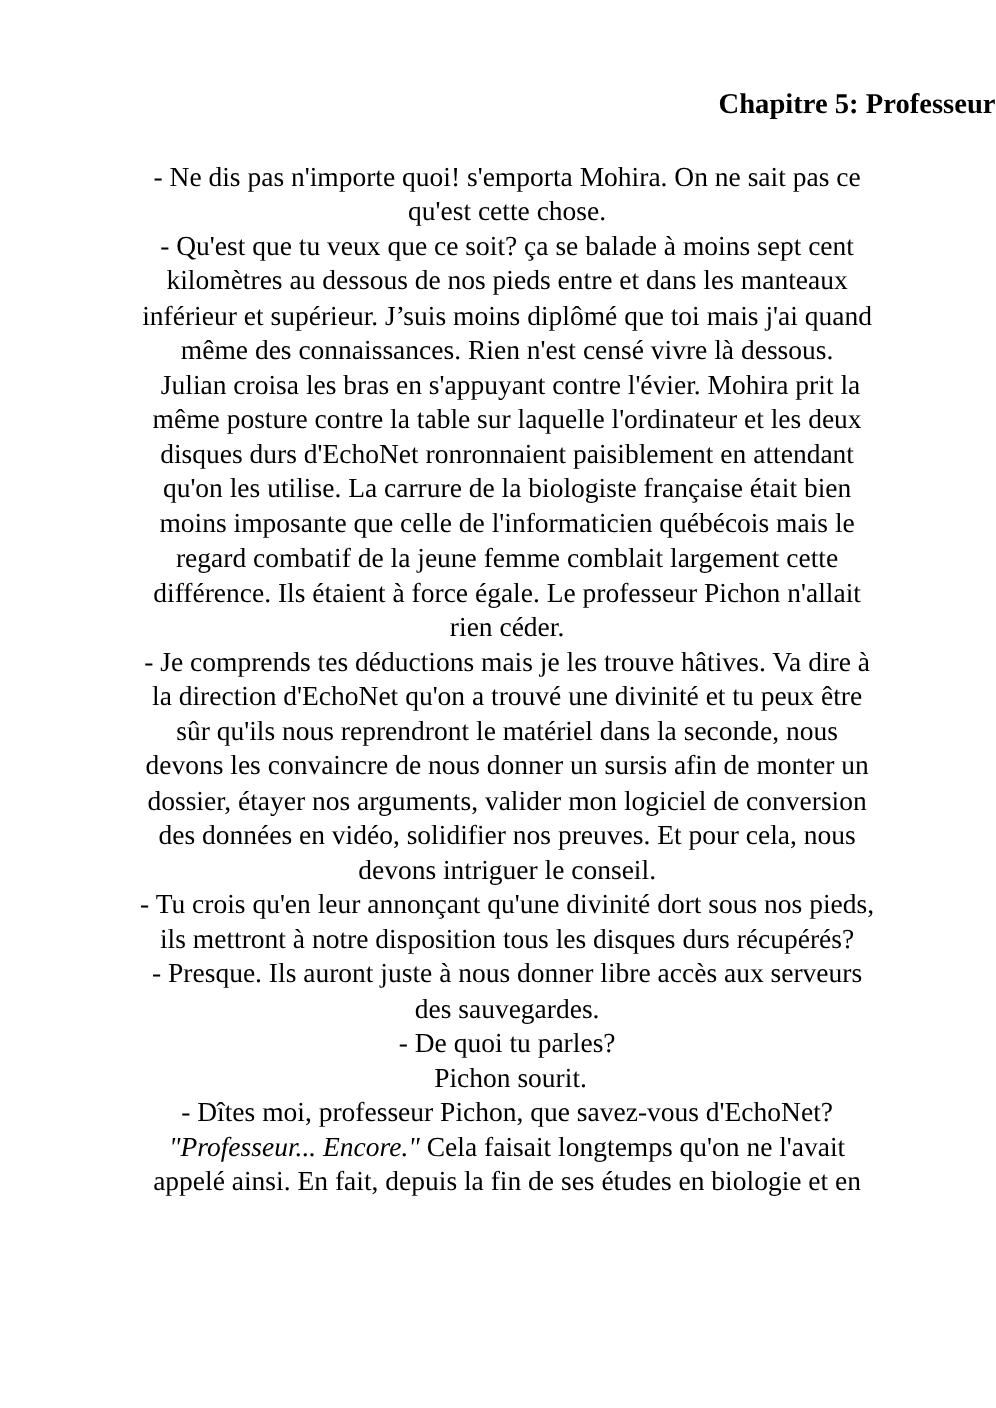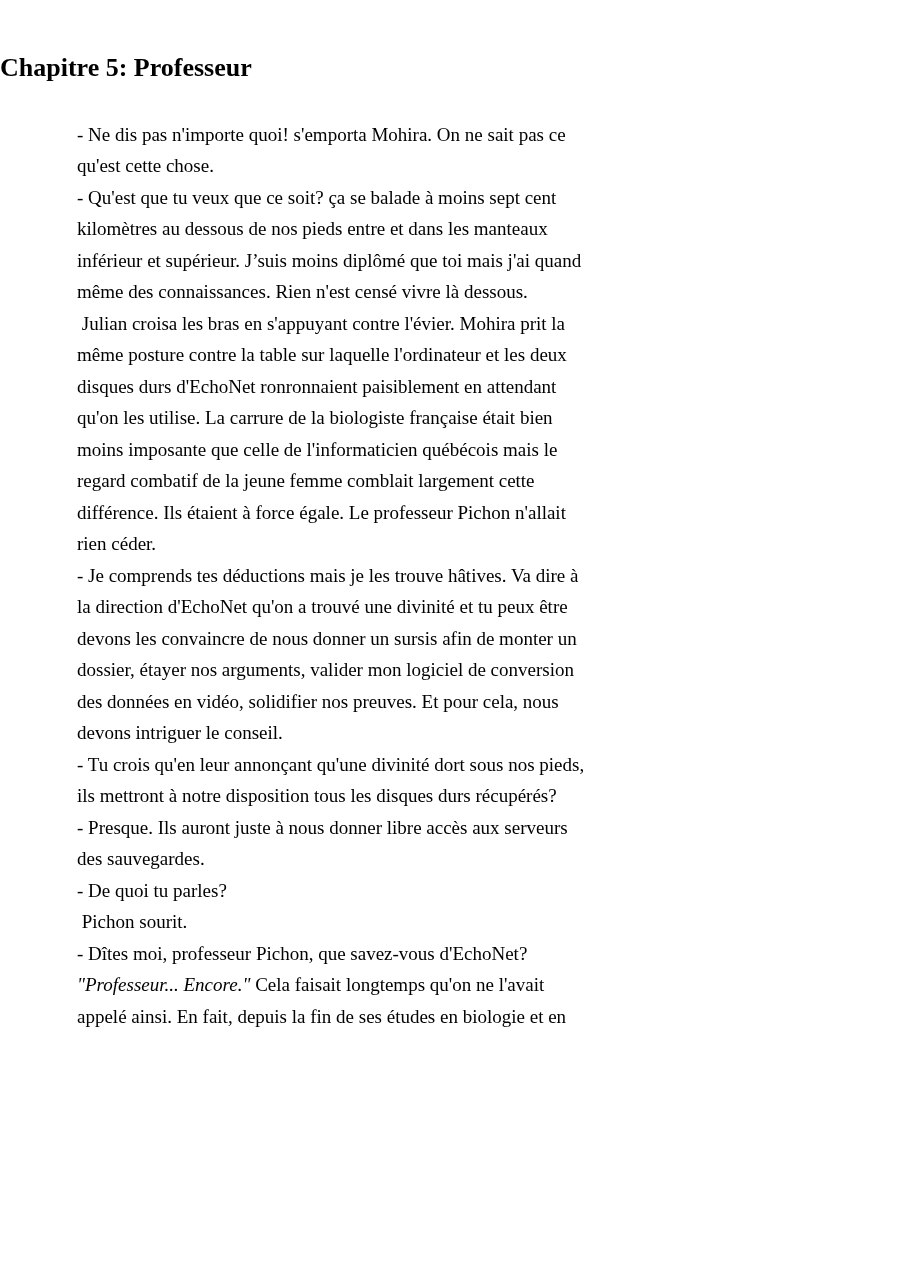--- a/index.html
+++ b/index.html
@@ -16,32 +16,33 @@
   }
   .page {
     position: relative;
     width: 905px;
     height: 1280px;
     background: #ffffff;
     overflow: hidden;
   }
   .chapter-title {
     margin: 0;
-    padding-top: 52px;
-    text-align: left;
+    padding-top: 79px;
+    text-align: right;
     font-size: 26px;
     font-weight: bold;
     line-height: 31.5px;
   }
   .text-body {
     margin-top: 35px;
     padding-left: 77px;
     padding-right: 60px;
-    font-size: 19px;
+    font-size: 25px;
     line-height: 31.5px;
+    text-align: center;
   }
   .text-line {
     white-space: pre; 
   }
   .italic {
     font-style: italic;
   }
 </style>
 </head>
 <body>
@@ -58,20 +59,21 @@
       <div class="text-line"><span class=""> Julian croisa les bras en s'appuyant contre l'évier. Mohira prit la</span></div>
       <div class="text-line"><span class="">même posture contre la table sur laquelle l'ordinateur et les deux</span></div>
       <div class="text-line"><span class="">disques durs d'EchoNet ronronnaient paisiblement en attendant</span></div>
       <div class="text-line"><span class="">qu'on les utilise. La carrure de la biologiste française était bien</span></div>
       <div class="text-line"><span class="">moins imposante que celle de l'informaticien québécois mais le</span></div>
       <div class="text-line"><span class="">regard combatif de la jeune femme comblait largement cette</span></div>
       <div class="text-line"><span class="">différence. Ils étaient à force égale. Le professeur Pichon n'allait</span></div>
       <div class="text-line"><span class="">rien céder.</span></div>
       <div class="text-line"><span class="">- Je comprends tes déductions mais je les trouve hâtives. Va dire à</span></div>
       <div class="text-line"><span class="">la direction d'EchoNet qu'on a trouvé une divinité et tu peux être</span></div>
+      <div class="text-line"><span class="">sûr qu'ils nous reprendront le matériel dans la seconde, nous</span></div>
       <div class="text-line"><span class="">devons les convaincre de nous donner un sursis afin de monter un</span></div>
       <div class="text-line"><span class="">dossier, étayer nos arguments, valider mon logiciel de conversion</span></div>
       <div class="text-line"><span class="">des données en vidéo, solidifier nos preuves. Et pour cela, nous</span></div>
       <div class="text-line"><span class="">devons intriguer le conseil.</span></div>
       <div class="text-line"><span class="">- Tu crois qu'en leur annonçant qu'une divinité dort sous nos pieds,</span></div>
       <div class="text-line"><span class="">ils mettront à notre disposition tous les disques durs récupérés?</span></div>
       <div class="text-line"><span class="">- Presque. Ils auront juste à nous donner libre accès aux serveurs</span></div>
       <div class="text-line"><span class="">des sauvegardes.</span></div>
       <div class="text-line"><span class="">- De quoi tu parles?</span></div>
       <div class="text-line"><span class=""> Pichon sourit.</span></div>

